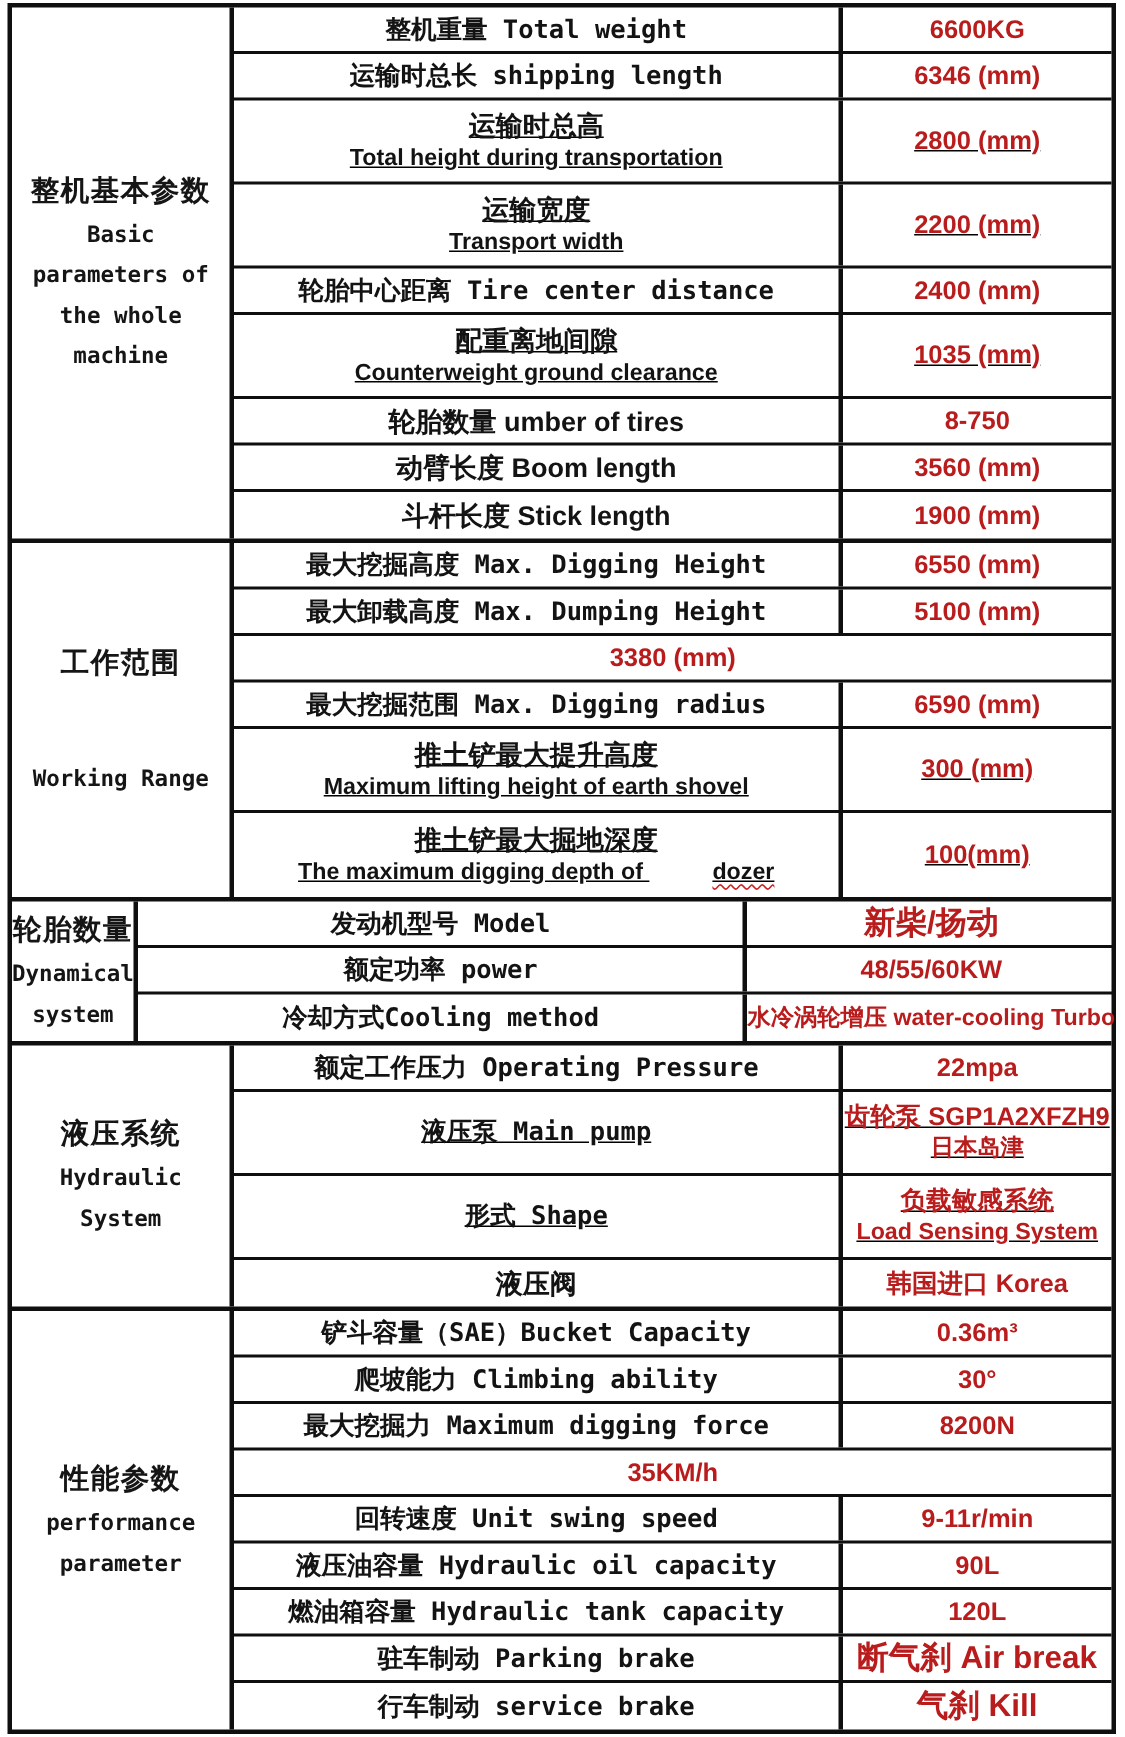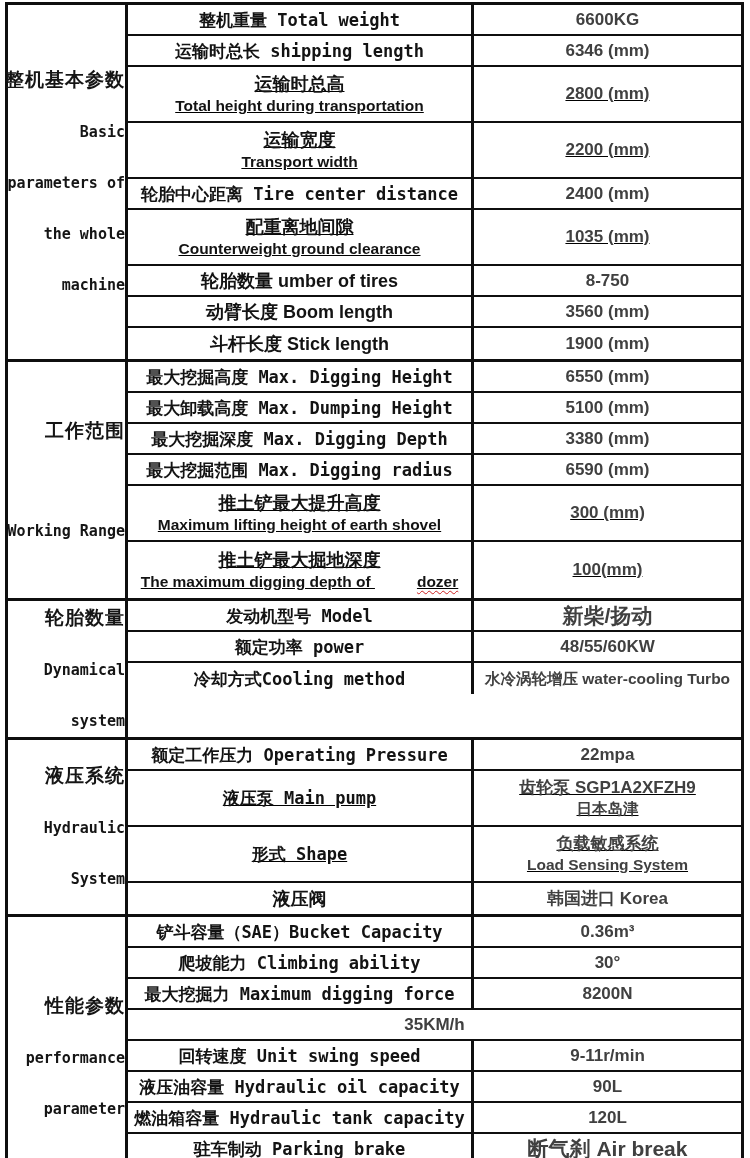--- a/index.html
+++ b/index.html
@@ -4,46 +4,46 @@
 <style>
   html,body{margin:0;padding:0;background:#ffffff;}
   .page{position:relative;width:750px;height:1158px;background:#ffffff;overflow:hidden;
         font-family:"Liberation Sans",sans-serif;}
   .spec-table{position:absolute;left:5px;top:2px;width:739px;box-sizing:border-box;
         border:3px solid #0f0f0f;background:#ffffff;}
   .section{display:flex;}
   .section + .section{border-top:3px solid #0f0f0f;}
 
   
-  .cat-cell{width:120px;box-sizing:border-box;border-right:3px solid #0f0f0f;
-        display:flex;flex-direction:column;justify-content:center;align-items:flex-end;
-        text-align:center;color:#151515;padding:2px 0;gap:24px;}
+  .cat-cell{width:148px;box-sizing:border-box;border-right:3px solid #0f0f0f;
+        display:flex;flex-direction:column;justify-content:center;align-items:center;
+        text-align:center;color:#151515;padding:2px 0;}
   .cat-zh{font-size:19px;font-weight:700;letter-spacing:1px;line-height:30px;white-space:nowrap;}
   .cat-en{font-family:"DejaVu Sans Mono","Liberation Mono",monospace;font-size:15px;
         font-weight:700;line-height:27px;white-space:nowrap;}
   .section:nth-child(2) .cat-zh{margin-bottom:48px;} 
 
   
   .rows{flex:1;display:flex;flex-direction:column;}
   .row{display:flex;height:31px;box-sizing:border-box;border-bottom:2px solid #0f0f0f;}
   .row.tall{height:56px;text-decoration:underline;}
   .rows .row:last-child{border-bottom:none;}
 
   
-  .param{width:346px;box-sizing:border-box;border-right:3px solid #0f0f0f;
+  .param{width:406px;box-sizing:border-box;border-right:3px solid #0f0f0f;
         display:flex;flex-direction:column;justify-content:center;align-items:center;
         text-align:center;color:#131313;overflow:hidden;}
   .pline1{font-size:18px;font-weight:700;line-height:24px;white-space:nowrap;}
   .param.mono .pline1{font-family:"DejaVu Sans Mono","Liberation Mono",monospace;font-size:17px;}
   .pline2{font-size:15.5px;font-weight:700;line-height:20px;white-space:nowrap;
         font-family:"Liberation Sans",sans-serif;}
 
   
   .value{flex:1;display:flex;flex-direction:column;justify-content:center;align-items:center;
-        text-align:center;color:#404040;overflow:hidden;}
+        text-align:center;color:#b91c1c;overflow:hidden;}
   .vline1{font-size:17px;font-weight:700;line-height:22px;white-space:nowrap;}
   .vline2{font-size:15.5px;font-weight:700;line-height:20px;white-space:nowrap;}
   .value.big .vline1{font-size:21px;line-height:26px;}
   .section:nth-child(3) .row:nth-child(3) .vline1{font-size:15.5px;} 
 
   .wavy{text-decoration-line:underline;text-decoration-style:wavy;
         text-decoration-color:#cc2222;text-decoration-thickness:1px;text-underline-offset:3px;margin-left:42px;}
 </style>
 </head>
 <body>
@@ -152,23 +152,20 @@
           </div>
           <div class="row">
             <div class="param mono">
               <div class="pline1">最大卸载高度 Max. Dumping Height</div>
             </div>
             <div class="value">
               <div class="vline1">5100 (mm)</div>
             </div>
           </div>
           <div class="row">
-            <div class="param mono">
-              <div class="pline1">最大挖掘深度 Max. Digging Depth</div>
-            </div>
             <div class="value">
               <div class="vline1">3380 (mm)</div>
             </div>
           </div>
           <div class="row">
             <div class="param mono">
               <div class="pline1">最大挖掘范围 Max. Digging radius</div>
             </div>
             <div class="value">
               <div class="vline1">6590 (mm)</div>

